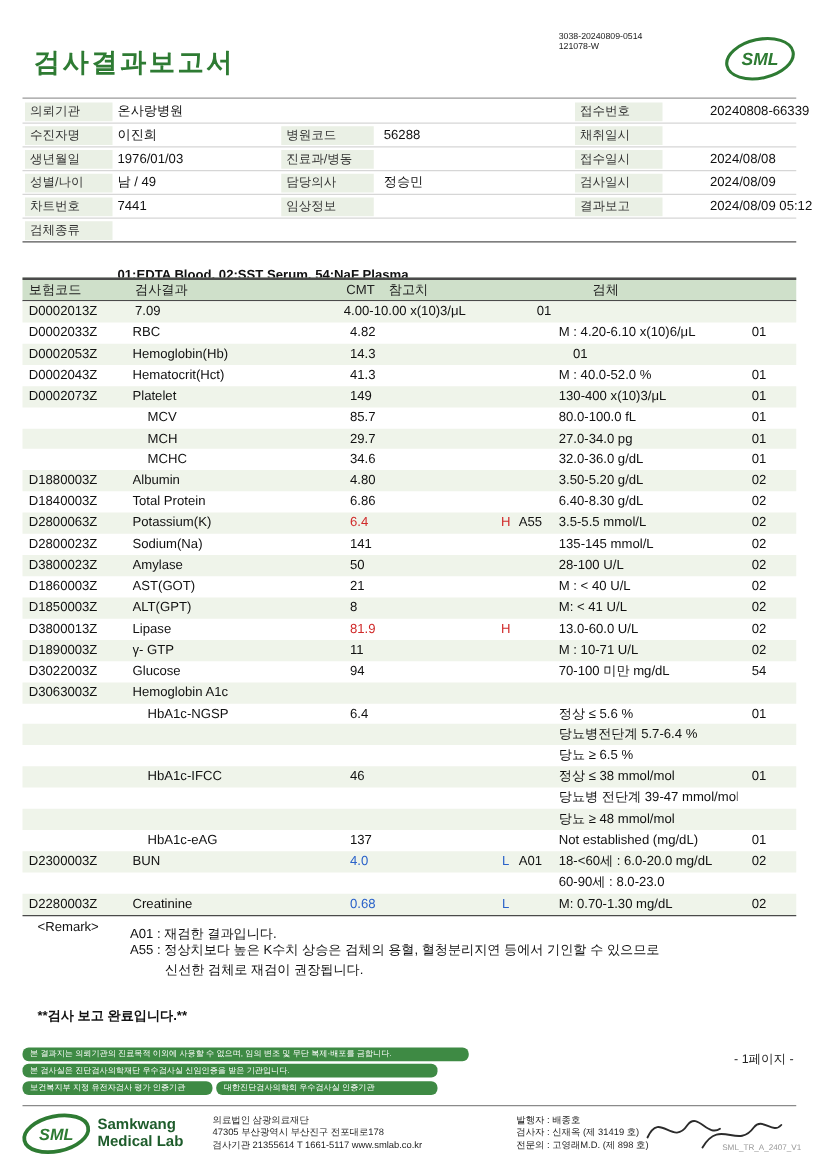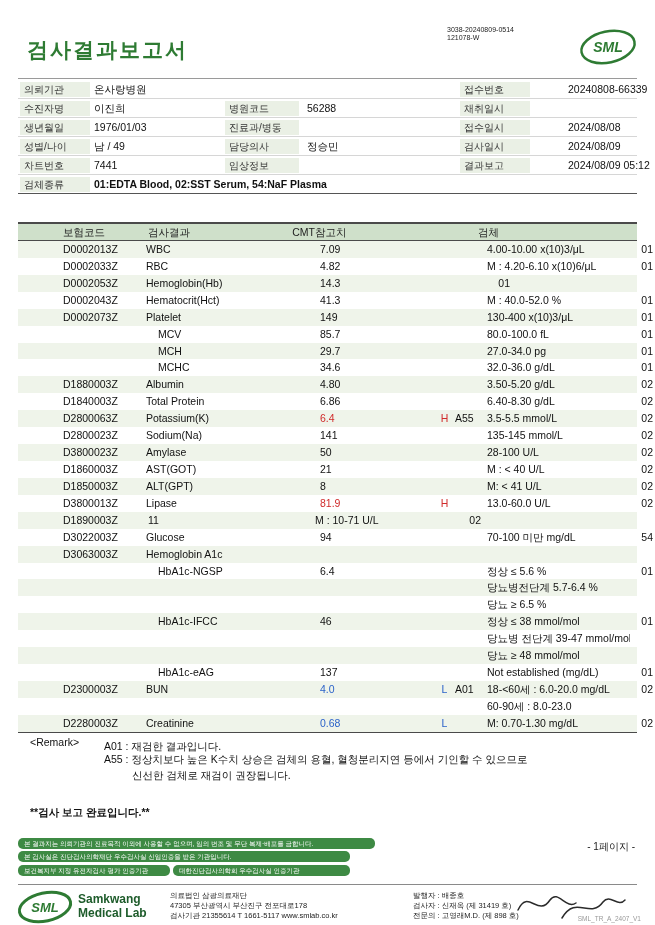--- a/index.html
+++ b/index.html
@@ -22,42 +22,42 @@
   .irow { position:absolute; left:18px; width:619px; height:19px; border-bottom:1px solid #d6d6d6; }
   .irow.last { border-bottom:1.5px solid #555; }
   .ilabel { position:absolute; top:2px; height:15px; line-height:15px; background:#eaf0e5; font-size:10px; color:#333; padding-left:4px; white-space:nowrap; }
   .l1 { left:2px;   width:70px; }
   .l2 { left:207px; width:74px; }
   .l3 { left:442px; width:70px; }
   .ivalue { position:absolute; top:2px; height:15px; line-height:15px; font-size:10.5px; white-space:nowrap; }
   .v1 { left:76px; }
   .v2 { left:289px; }
   .v3 { left:514px;margin-left:36px; }
-  .bold { font-weight:bold; }
+  .bold { font-weight:bold;margin-top:36px; }
 
   
   .thead {
     position:absolute; left:18px; top:222px; width:619px; height:19px;
     display:flex; background:#cfe0ca;
     border-top:2px solid #4a4a4a; border-bottom:1px solid #4a4a4a;
     font-size:10.5px; color:#222; line-height:16px; white-space:nowrap;
   }
   .tbody { position:absolute; left:18px; top:241px; width:619px; border-bottom:1.5px solid #4a4a4a; }
   .trow { display:flex; height:16.93px; line-height:16.93px; font-size:10.5px; white-space:nowrap;align-items:center; }
   .trow.band { background:#eff4ea; }
   .tc { flex:0 0 auto; overflow:hidden; }
-  .tc.code   { width:88px;  padding-left:5px;margin-left:40px; }
+  .tc.code   { width:88px;  padding-left:5px; }
   .tc.name   { width:172px; }
   .tc.name.sub { padding-left:12px; }
   .tc.result { width:118px; padding-left:2px; }
   .tc.flag   { width:17px;  text-align:center; }
   .tc.cmt    { width:34px;  padding-left:2px; }
   .tc.ref    { width:143px; }
   .tc.spec   { width:47px;  text-align:right; padding-right:24px; }
-  .thead .tc.cmt  { text-align:right; padding-left:0; }
+  .thead .tc.cmt  { text-align:left; padding-left:0;margin-left:36px; }
   .thead .tc.spec { padding-right:6px;text-align:right; }
   .high { color:#d02a2a; }
   .low  { color:#2a62c9; }
 
   
   .rline { position:absolute; font-size:10.5px; white-space:nowrap; color:#111; }
   .remark-header { left:30px; top:736px; }
   .remark-a55a   { left:104px; top:753px; }
   .remark-a55b   { left:132px; top:769px; }
   .remark-a01    { left:104px; top:740px; }
@@ -152,21 +152,20 @@
     <div class="tc code">보험코드</div>
     <div class="tc result">검사결과</div>
     <div class="tc flag"></div>
     <div class="tc cmt">CMT</div>
     <div class="tc ref">참고치</div>
     <div class="tc spec">검체</div>
   </div>
   <div class="tbody">
       <div class="trow band">
         <div class="tc code">D0002013Z</div>
-        <div class="tc name">WBC</div>
         <div class="tc result">7.09</div>
         <div class="tc flag"></div>
         <div class="tc cmt"></div>
         <div class="tc ref">4.00-10.00 x(10)3/μL</div>
         <div class="tc spec">01</div>
       </div>
       <div class="trow">
         <div class="tc code">D0002033Z</div>
         <div class="tc name">RBC</div>
         <div class="tc result">4.82</div>
@@ -295,20 +294,21 @@
         <div class="tc code">D3800013Z</div>
         <div class="tc name">Lipase</div>
         <div class="tc result high">81.9</div>
         <div class="tc flag high">H</div>
         <div class="tc cmt"></div>
         <div class="tc ref">13.0-60.0 U/L</div>
         <div class="tc spec">02</div>
       </div>
       <div class="trow band">
         <div class="tc code">D1890003Z</div>
+        <div class="tc name">γ- GTP</div>
         <div class="tc result">11</div>
         <div class="tc flag"></div>
         <div class="tc cmt"></div>
         <div class="tc ref">M : 10-71 U/L</div>
         <div class="tc spec">02</div>
       </div>
       <div class="trow">
         <div class="tc code">D3022003Z</div>
         <div class="tc name">Glucose</div>
         <div class="tc result">94</div>

